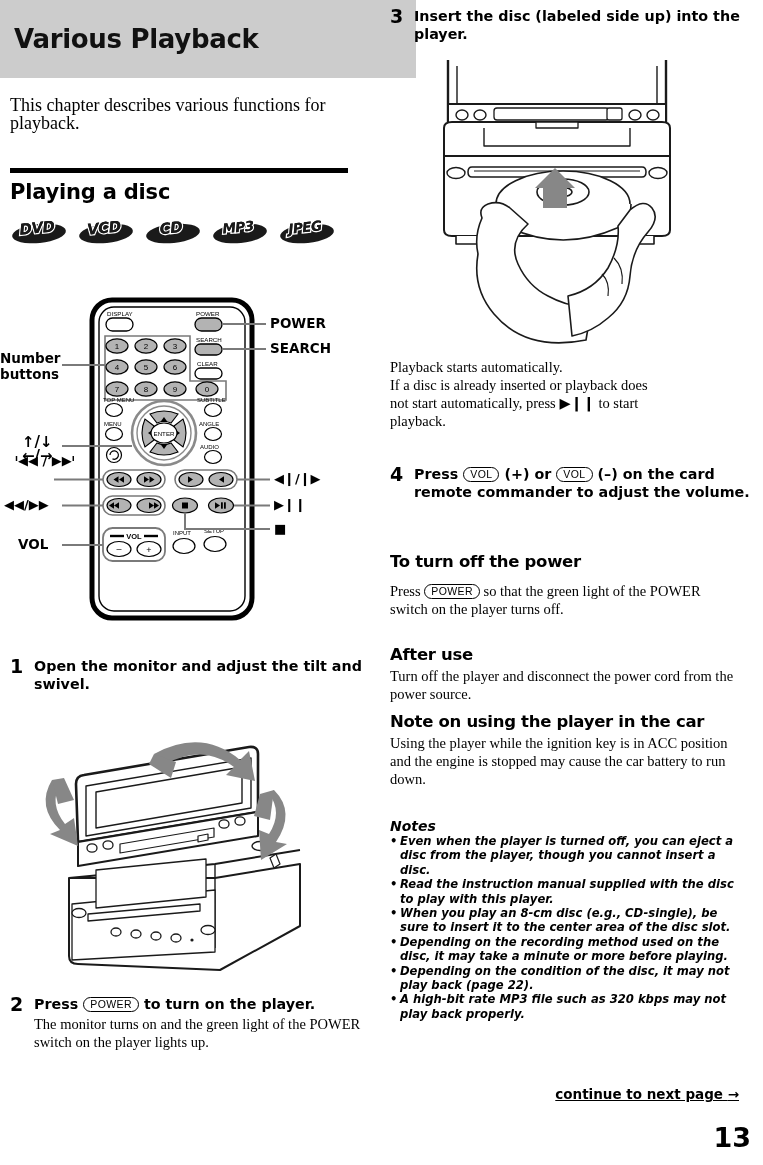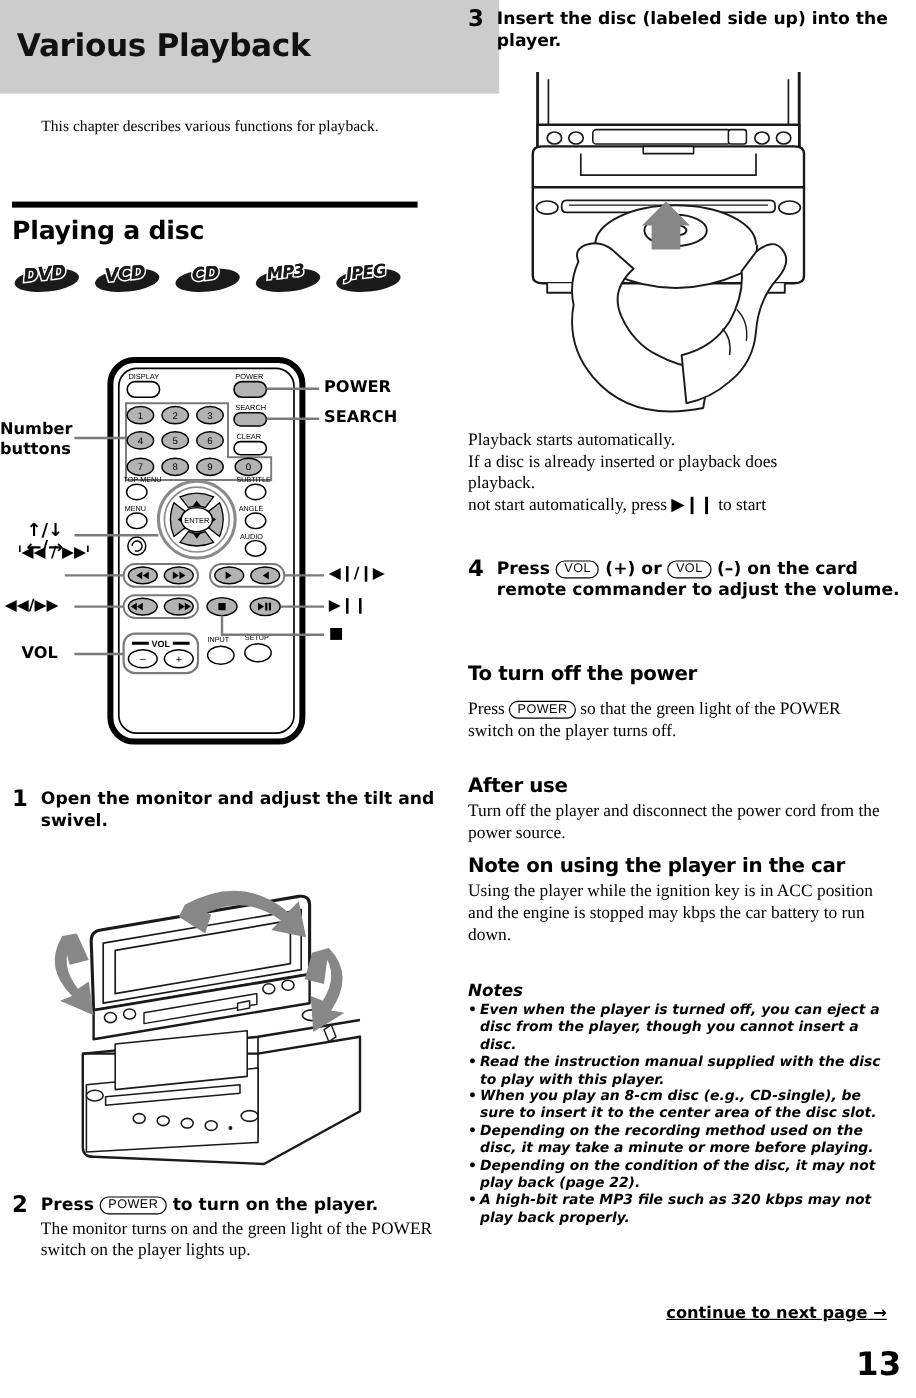--- a/index.html
+++ b/index.html
@@ -21,21 +21,21 @@
   }
   .chapter-title{
     font-family:"DejaVu Sans", sans-serif;
     font-weight:bold;font-size:26px;letter-spacing:-0.3px;
     margin-left:14px;color:#111;
   }
 
   .chapter-intro{
     position:absolute;left:10px;top:96px;width:330px;
     font-family:"Liberation Serif", serif;
-    font-size:13px;line-height:18px;color:#000;text-align:center;
+    font-size:18px;line-height:18px;color:#000;
   }
 
   
   .section-rule{position:absolute;left:10px;top:168px;width:338px;height:5px;background:#000;}
   .section-title{
     position:absolute;left:10px;top:180px;
     font-family:"DejaVu Sans", sans-serif;
     font-weight:bold;font-size:21px;letter-spacing:-0.2px;
   }
 
@@ -439,42 +439,42 @@
         <path d="M206 152 q14 -12 22 -2 q8 10 -4 24 q-16 18 -18 44 q-2 26 -22 42 q-16 14 -36 18 l-4 -40 q26 -6 40 -28 q12 -22 10 -42 z"></path>
         <path d="M190 200 q10 10 8 26" fill="none" stroke-width="1.2"></path>
         <path d="M178 216 q8 8 6 22" fill="none" stroke-width="1.2"></path>
       </g>
     </svg>
   </div>
 
   <div style="position:absolute;left:390px;top:358px;width:345px;" class="ptext">
     <div>Playback starts automatically.</div>
     <div>If a disc is already inserted or playback does</div>
+    <div>not start automatically, press ▶❙❙ to start</div>
     <div>playback.</div>
-    <div>not start automatically, press ▶❙❙ to start</div>
   </div>
 
   <div style="position:absolute;left:390px;top:466px;width:345px;" class="step">
     <div class="num">4</div>
     <div class="head"><span>Press </span><span class="keycap">VOL</span><span> (+) or </span><span class="keycap">VOL</span><span> (–) on the card remote commander to adjust the volume.</span></div>
   </div>
 
   <div style="position:absolute;left:390px;top:552px;width:345px;">
     <div class="subhead">To turn off the power</div>
     <div class="ptext" style="margin-top:11px;"><span>Press </span><span class="keycap">POWER</span><span> so that the green light of the POWER switch on the player turns off.</span></div>
   </div>
 
   <div style="position:absolute;left:390px;top:645px;width:345px;">
     <div class="subhead">After use</div>
     <div class="ptext" style="margin-top:3px;">Turn off the player and disconnect the power cord from the power source.</div>
   </div>
 
   <div style="position:absolute;left:390px;top:712px;width:350px;">
     <div class="subhead">Note on using the player in the car</div>
-    <div class="ptext" style="margin-top:3px;">Using the player while the ignition key is in ACC position and the engine is stopped may kbps the car battery to run down.</div>
+    <div class="ptext" style="margin-top:3px;">Using the player while the ignition key is in ACC position and the engine is stopped may cause the car battery to run down.</div>
   </div>
 
   <div style="position:absolute;left:390px;top:818px;width:348px;">
     <div class="notes-title">Notes</div>
     <div class="note-li">Even when the player is turned off, you can eject a disc from the player, though you cannot insert a disc.</div>
     <div class="note-li">Read the instruction manual supplied with the disc to play with this player.</div>
     <div class="note-li">When you play an 8-cm disc (e.g., CD-single), be sure to insert it to the center area of the disc slot.</div>
     <div class="note-li">Depending on the recording method used on the disc, it may take a minute or more before playing.</div>
     <div class="note-li">Depending on the condition of the disc, it may not play back (page 22).</div>
     <div class="note-li">A high-bit rate MP3 file such as 320 kbps may not play back properly.</div>

